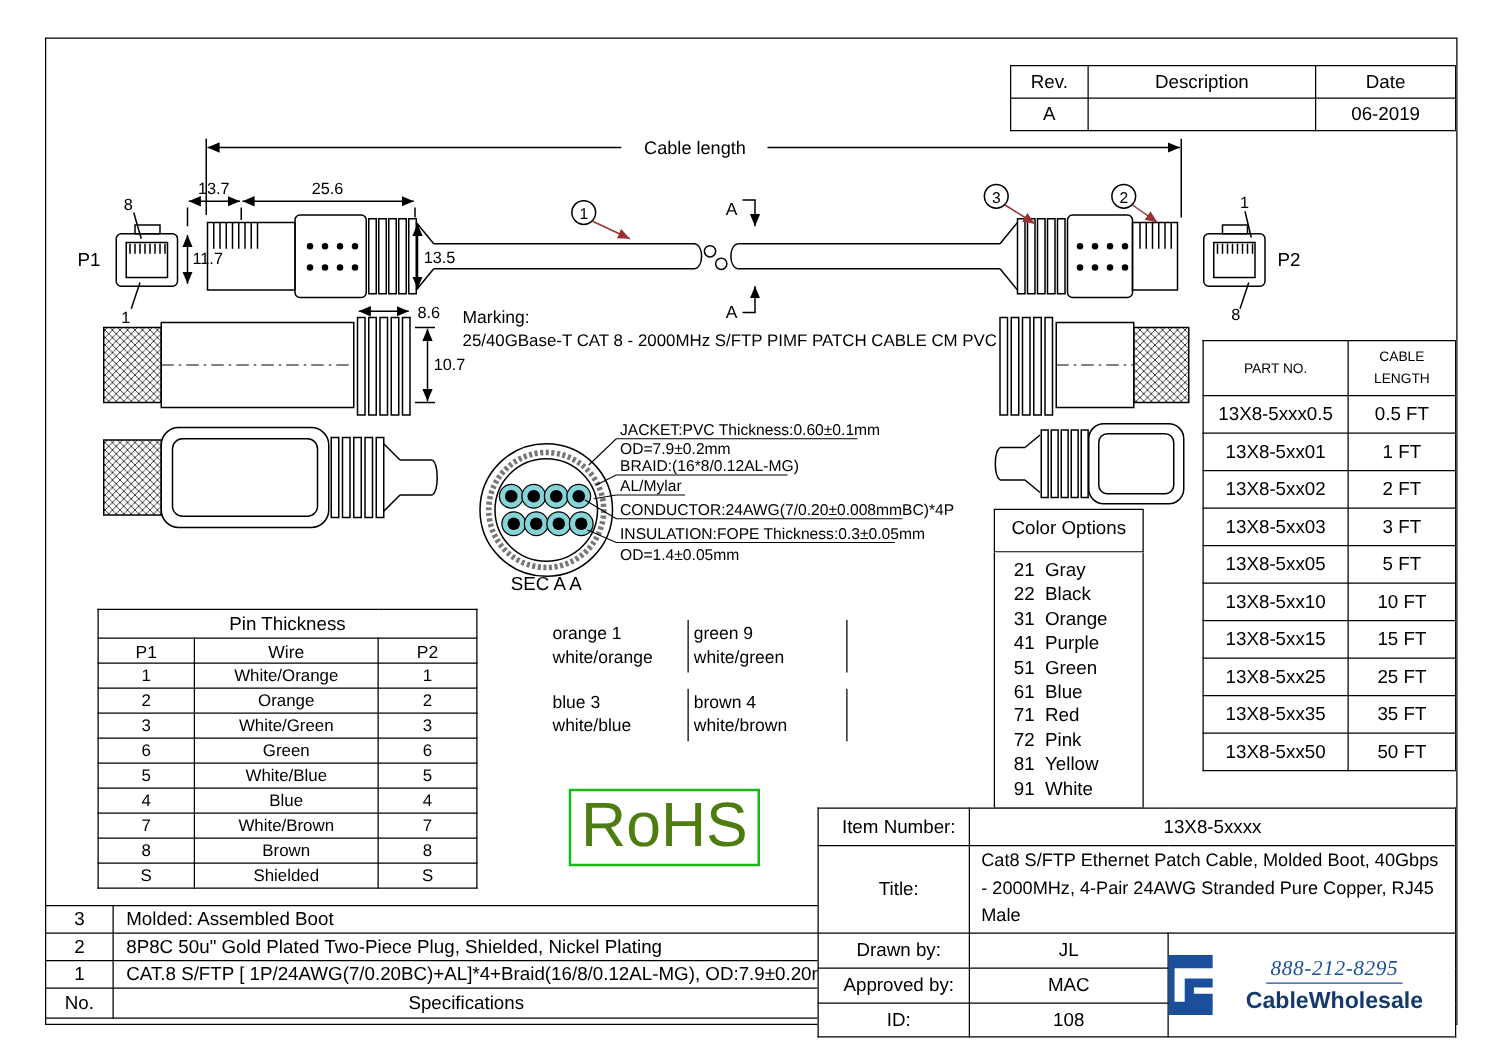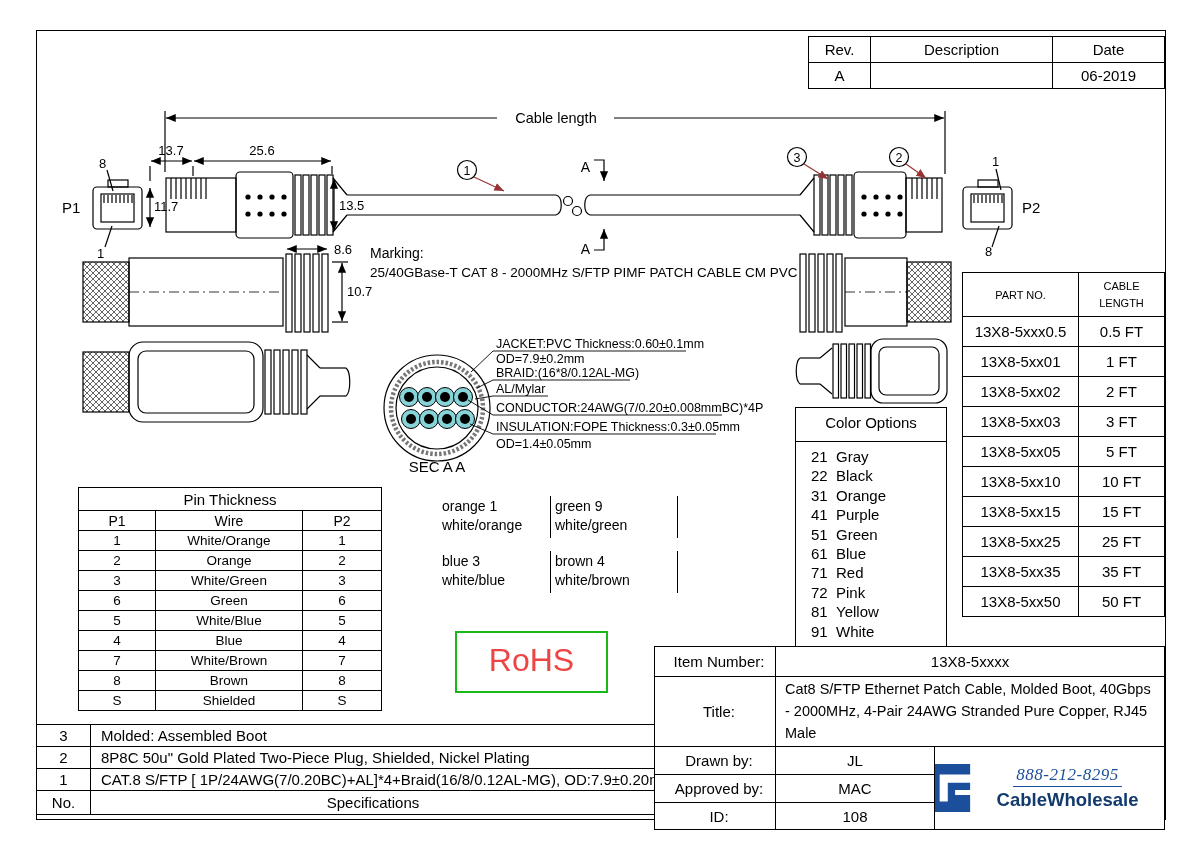--- a/index.html
+++ b/index.html
@@ -2,40 +2,40 @@
 <html><head>
 <meta charset="utf-8">
 <style>
   html,body{margin:0;padding:0}
   body{width:1200px;height:848px;background:#fff;font-family:"Liberation Sans",sans-serif;color:#000}
   .page{position:relative;width:1200px;height:848px;overflow:hidden;background:#fff}
   .sheet-border{position:absolute;left:36px;top:30px;width:1128px;height:788px;border:1.5px solid #000}
   table.sheet{position:absolute;border-collapse:collapse;table-layout:fixed;background:#fff}
   table.sheet td{border:1px solid #000;text-align:center;vertical-align:middle;font-size:15px;padding:0;overflow:hidden;white-space:nowrap}
   
-  .rev-table{left:808px;top:36px;width:356px}
+  .rev-table{left:808px;top:52px;width:356px}
   .rev-table td{height:25px}
   
   .main-drawing{position:absolute;left:36px;top:92px}
   .main-drawing text{font-family:"Liberation Sans",sans-serif;fill:#000;stroke:none}
   
   .pin-table{left:78px;top:487px;width:303px}
   .pin-table .title td{height:22px;font-size:15px}
   .pin-table .head td{height:19px;font-size:14px}
   .pin-table .data td{height:19px;font-size:13.5px}
   
   .pairs{position:absolute;left:438px;top:496px}
   .pair-row{display:flex;margin-bottom:13px}
   .pair-cell{padding:1px 8px 3px 4px;border-right:1.2px solid #000;font-size:14px;line-height:19px}
   .pair-cell.c1{width:100px}
   .pair-cell.c2{width:114px}
   
-  .rohs{position:absolute;left:455px;top:631px;width:149px;height:58px;border:2px solid #18b818;color:#ef4444;font-size:32px;line-height:54px;text-align:center}
-  
-  .color-options{position:absolute;left:795px;top:407px;width:152px}
+  .rohs{position:absolute;left:455px;top:631px;width:149px;height:58px;border:2px solid #18b818;color:#4d7c0f;font-size:50px;line-height:54px;text-align:center}
+  
+  .color-options{position:absolute;left:795px;top:407px;width:120px}
   .co-header{border:1.5px solid #000;height:33px;line-height:30px;text-align:center;font-size:15px;background:#fff}
   .co-list{border:1.5px solid #000;border-top:none;padding:5px 0 5px 15px;background:#fff}
   .co-item{display:flex;font-size:15px;line-height:19.4px}
   .co-code{width:25px}
   
   .part-table{left:962px;top:272px;width:202px}
   .part-table .head td{height:43px;font-size:11px}
   .part-table .head .two-line span{display:block;line-height:17px}
   .part-table .data td{height:29px;font-size:15px}
   

